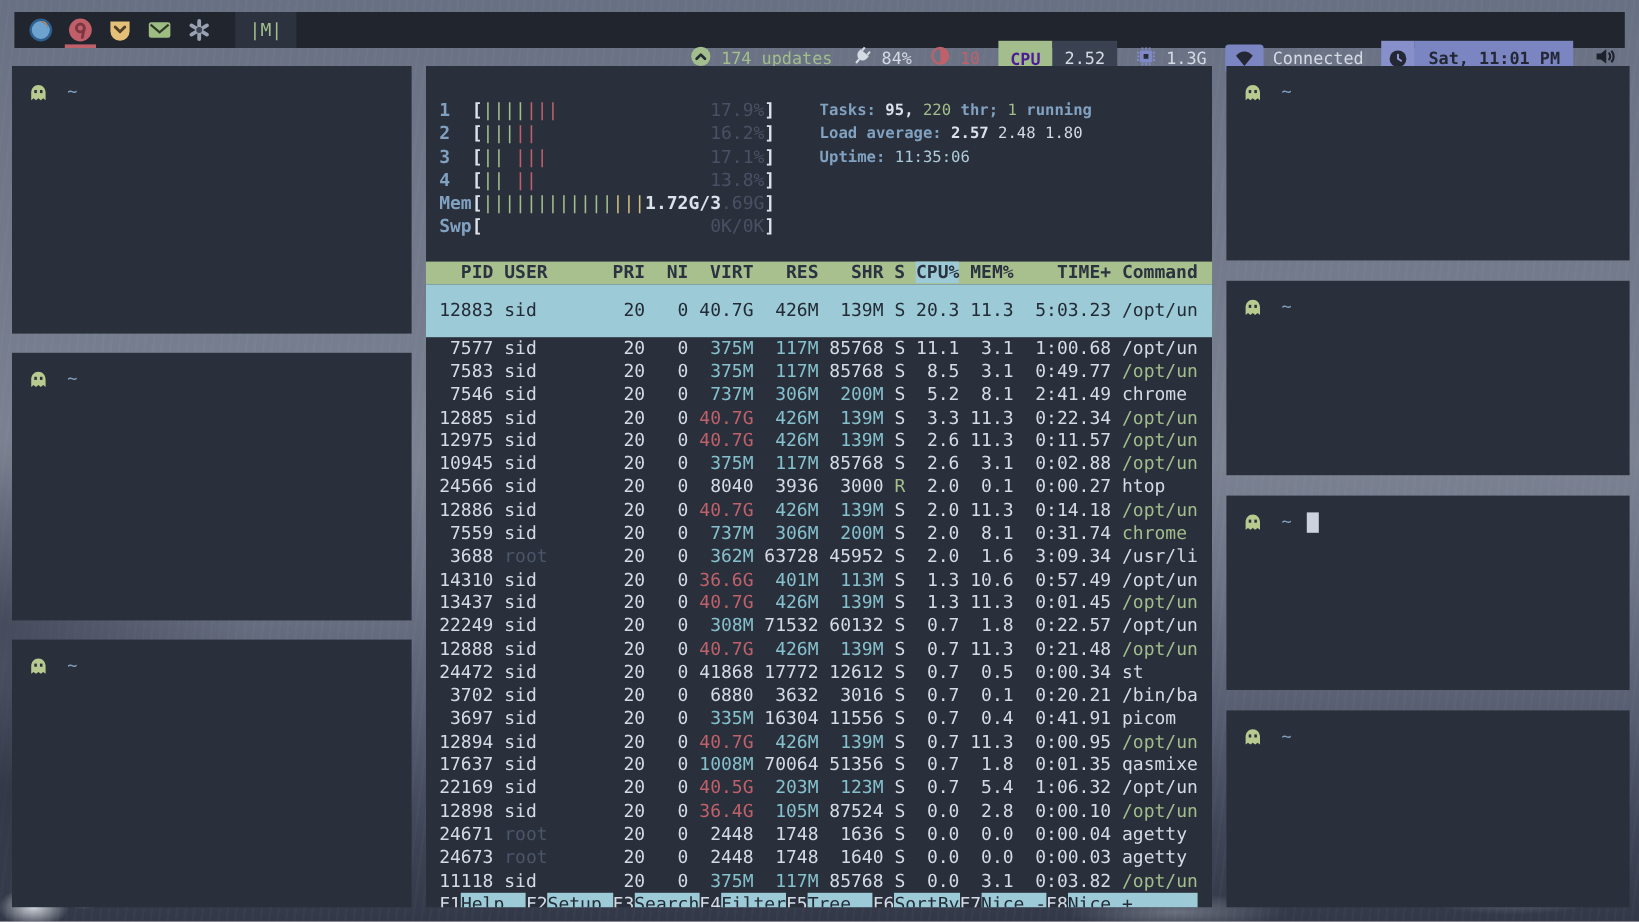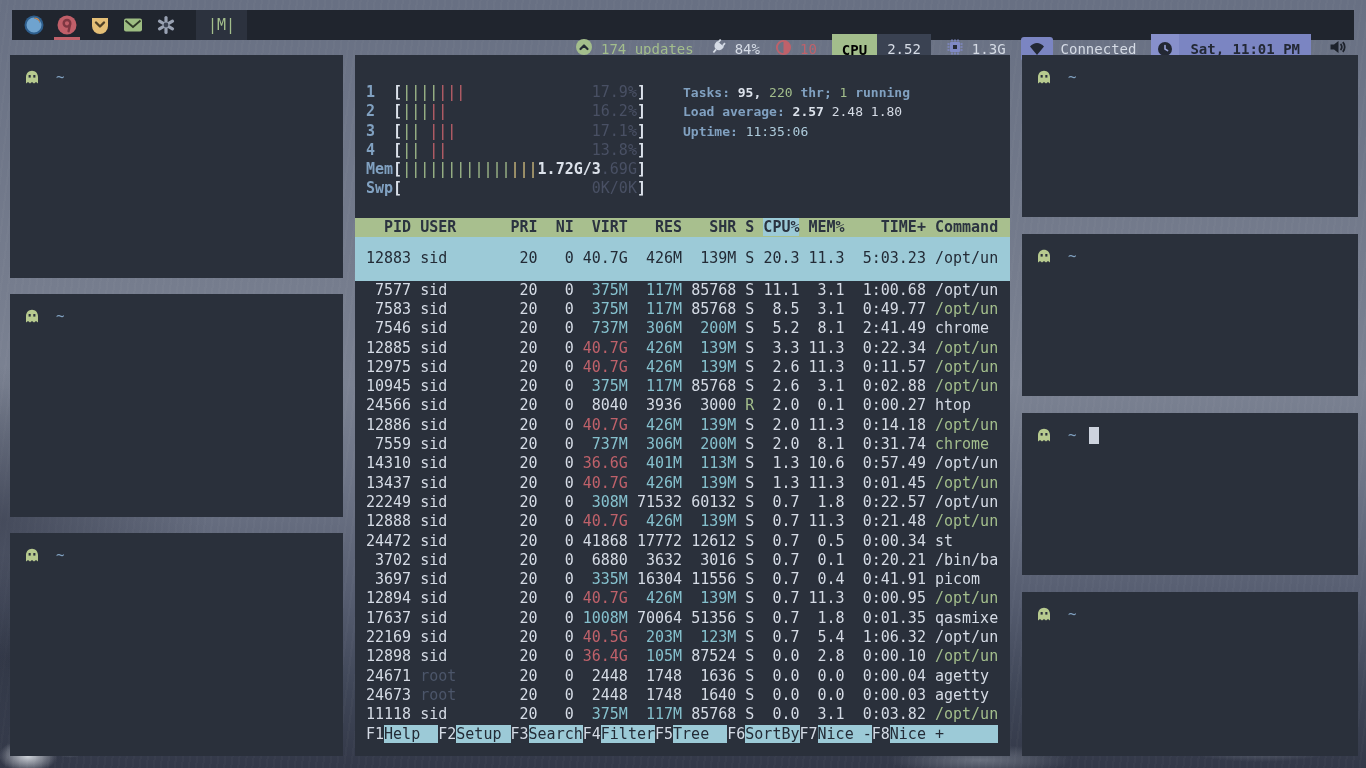--- a/index.html
+++ b/index.html
@@ -25,21 +25,21 @@
   .bar-left{display:flex;align-items:center;height:30px;padding-left:11px;}
   .ticon{position:relative;width:22px;height:30px;display:flex;align-items:center;justify-content:center;margin-right:11px;}
   .ticon.active::after{content:"";position:absolute;left:-2px;right:-2px;bottom:0;height:3px;background:#bf616a;}
   .ws-badge{height:30px;display:flex;align-items:center;padding:0 12px;margin-left:8px;background:#2c323e;color:#a3be8c;font-size:15px;}
   .bar-right{display:flex;align-items:center;height:26px;margin-left:auto;gap:15px;margin-top:47px;}
   .seg{display:flex;align-items:center;gap:8px;height:30px;}
   .seg .txt{letter-spacing:0;}
   .green-txt{color:#a3be8c;}
   .red-txt{color:#bf616a;}
   .pill{display:flex;height:30px;align-items:stretch;}
-  .pill-g{background:#a3be8c;color:#000000;font-weight:bold;display:flex;align-items:center;padding:16px 10px;}
+  .pill-g{background:#a3be8c;color:#4c1d95;font-weight:bold;display:flex;align-items:center;padding:16px 10px;}
   .pill-d{background:#3a4252;color:#d5dbe5;display:flex;align-items:center;padding:0 10px;}
   .wifi-badge{width:32px;height:24px;border-radius:3px;background:#7b85c2;display:flex;align-items:center;justify-content:center;}
   .dt{display:flex;height:30px;align-items:stretch;border-radius:15px;}
   .clock-badge{width:28px;background:#8790cb;display:flex;align-items:center;justify-content:center;}
   .date-txt{background:#7b85c2;color:#232834;font-weight:bold;display:flex;align-items:center;padding:0 11px;}
   .spk{display:flex;align-items:center;margin-left:2px;padding-right:6px;}
   
   .win{position:absolute;background:#2a303b;overflow:hidden;}
   .wl1{left:10px;top:55px;width:333px;height:223px;}
   .wl2{left:10px;top:294px;width:333px;height:223px;}
@@ -225,20 +225,21 @@
       <div class="ln sel"><span class="cw">12883</span> <span class="cw">sid      </span> <span class="cw"> 20</span> <span class="cw">  0</span> <span class="cr">40.7G</span> <span class="ct"> 426M</span> <span class="ct"> 139M</span> <span class="cw">S</span> <span class="cw">20.3</span> <span class="cw">11.3</span> <span class="cw"> 5:03.23</span> <span class="cw">/opt/un</span></div>
       <div class="ln "><span class="cw"> 7577</span> <span class="cw">sid      </span> <span class="cw"> 20</span> <span class="cw">  0</span> <span class="ct"> 375M</span> <span class="ct"> 117M</span> <span class="cw">85768</span> <span class="cw">S</span> <span class="cw">11.1</span> <span class="cw"> 3.1</span> <span class="cw"> 1:00.68</span> <span class="cw">/opt/un</span></div>
       <div class="ln "><span class="cw"> 7583</span> <span class="cw">sid      </span> <span class="cw"> 20</span> <span class="cw">  0</span> <span class="ct"> 375M</span> <span class="ct"> 117M</span> <span class="cw">85768</span> <span class="cw">S</span> <span class="cw"> 8.5</span> <span class="cw"> 3.1</span> <span class="cw"> 0:49.77</span> <span class="cg">/opt/un</span></div>
       <div class="ln "><span class="cw"> 7546</span> <span class="cw">sid      </span> <span class="cw"> 20</span> <span class="cw">  0</span> <span class="ct"> 737M</span> <span class="ct"> 306M</span> <span class="ct"> 200M</span> <span class="cw">S</span> <span class="cw"> 5.2</span> <span class="cw"> 8.1</span> <span class="cw"> 2:41.49</span> <span class="cw">chrome </span></div>
       <div class="ln "><span class="cw">12885</span> <span class="cw">sid      </span> <span class="cw"> 20</span> <span class="cw">  0</span> <span class="cr">40.7G</span> <span class="ct"> 426M</span> <span class="ct"> 139M</span> <span class="cw">S</span> <span class="cw"> 3.3</span> <span class="cw">11.3</span> <span class="cw"> 0:22.34</span> <span class="cg">/opt/un</span></div>
       <div class="ln "><span class="cw">12975</span> <span class="cw">sid      </span> <span class="cw"> 20</span> <span class="cw">  0</span> <span class="cr">40.7G</span> <span class="ct"> 426M</span> <span class="ct"> 139M</span> <span class="cw">S</span> <span class="cw"> 2.6</span> <span class="cw">11.3</span> <span class="cw"> 0:11.57</span> <span class="cg">/opt/un</span></div>
       <div class="ln "><span class="cw">10945</span> <span class="cw">sid      </span> <span class="cw"> 20</span> <span class="cw">  0</span> <span class="ct"> 375M</span> <span class="ct"> 117M</span> <span class="cw">85768</span> <span class="cw">S</span> <span class="cw"> 2.6</span> <span class="cw"> 3.1</span> <span class="cw"> 0:02.88</span> <span class="cg">/opt/un</span></div>
       <div class="ln "><span class="cw">24566</span> <span class="cw">sid      </span> <span class="cw"> 20</span> <span class="cw">  0</span> <span class="cw"> 8040</span> <span class="cw"> 3936</span> <span class="cw"> 3000</span> <span class="cg">R</span> <span class="cw"> 2.0</span> <span class="cw"> 0.1</span> <span class="cw"> 0:00.27</span> <span class="cw">htop   </span></div>
       <div class="ln "><span class="cw">12886</span> <span class="cw">sid      </span> <span class="cw"> 20</span> <span class="cw">  0</span> <span class="cr">40.7G</span> <span class="ct"> 426M</span> <span class="ct"> 139M</span> <span class="cw">S</span> <span class="cw"> 2.0</span> <span class="cw">11.3</span> <span class="cw"> 0:14.18</span> <span class="cg">/opt/un</span></div>
       <div class="ln "><span class="cw"> 7559</span> <span class="cw">sid      </span> <span class="cw"> 20</span> <span class="cw">  0</span> <span class="ct"> 737M</span> <span class="ct"> 306M</span> <span class="ct"> 200M</span> <span class="cw">S</span> <span class="cw"> 2.0</span> <span class="cw"> 8.1</span> <span class="cw"> 0:31.74</span> <span class="cg">chrome </span></div>
+      <div class="ln "><span class="cw"> 3688</span> <span class="cd2">root     </span> <span class="cw"> 20</span> <span class="cw">  0</span> <span class="ct"> 362M</span> <span class="cw">63728</span> <span class="cw">45952</span> <span class="cw">S</span> <span class="cw"> 2.0</span> <span class="cw"> 1.6</span> <span class="cw"> 3:09.34</span> <span class="cw">/usr/li</span></div>
       <div class="ln "><span class="cw">14310</span> <span class="cw">sid      </span> <span class="cw"> 20</span> <span class="cw">  0</span> <span class="cr">36.6G</span> <span class="ct"> 401M</span> <span class="ct"> 113M</span> <span class="cw">S</span> <span class="cw"> 1.3</span> <span class="cw">10.6</span> <span class="cw"> 0:57.49</span> <span class="cw">/opt/un</span></div>
       <div class="ln "><span class="cw">13437</span> <span class="cw">sid      </span> <span class="cw"> 20</span> <span class="cw">  0</span> <span class="cr">40.7G</span> <span class="ct"> 426M</span> <span class="ct"> 139M</span> <span class="cw">S</span> <span class="cw"> 1.3</span> <span class="cw">11.3</span> <span class="cw"> 0:01.45</span> <span class="cg">/opt/un</span></div>
       <div class="ln "><span class="cw">22249</span> <span class="cw">sid      </span> <span class="cw"> 20</span> <span class="cw">  0</span> <span class="ct"> 308M</span> <span class="cw">71532</span> <span class="cw">60132</span> <span class="cw">S</span> <span class="cw"> 0.7</span> <span class="cw"> 1.8</span> <span class="cw"> 0:22.57</span> <span class="cw">/opt/un</span></div>
       <div class="ln "><span class="cw">12888</span> <span class="cw">sid      </span> <span class="cw"> 20</span> <span class="cw">  0</span> <span class="cr">40.7G</span> <span class="ct"> 426M</span> <span class="ct"> 139M</span> <span class="cw">S</span> <span class="cw"> 0.7</span> <span class="cw">11.3</span> <span class="cw"> 0:21.48</span> <span class="cg">/opt/un</span></div>
       <div class="ln "><span class="cw">24472</span> <span class="cw">sid      </span> <span class="cw"> 20</span> <span class="cw">  0</span> <span class="cw">41868</span> <span class="cw">17772</span> <span class="cw">12612</span> <span class="cw">S</span> <span class="cw"> 0.7</span> <span class="cw"> 0.5</span> <span class="cw"> 0:00.34</span> <span class="cw">st     </span></div>
       <div class="ln "><span class="cw"> 3702</span> <span class="cw">sid      </span> <span class="cw"> 20</span> <span class="cw">  0</span> <span class="cw"> 6880</span> <span class="cw"> 3632</span> <span class="cw"> 3016</span> <span class="cw">S</span> <span class="cw"> 0.7</span> <span class="cw"> 0.1</span> <span class="cw"> 0:20.21</span> <span class="cw">/bin/ba</span></div>
       <div class="ln "><span class="cw"> 3697</span> <span class="cw">sid      </span> <span class="cw"> 20</span> <span class="cw">  0</span> <span class="ct"> 335M</span> <span class="cw">16304</span> <span class="cw">11556</span> <span class="cw">S</span> <span class="cw"> 0.7</span> <span class="cw"> 0.4</span> <span class="cw"> 0:41.91</span> <span class="cw">picom  </span></div>
       <div class="ln "><span class="cw">12894</span> <span class="cw">sid      </span> <span class="cw"> 20</span> <span class="cw">  0</span> <span class="cr">40.7G</span> <span class="ct"> 426M</span> <span class="ct"> 139M</span> <span class="cw">S</span> <span class="cw"> 0.7</span> <span class="cw">11.3</span> <span class="cw"> 0:00.95</span> <span class="cg">/opt/un</span></div>
       <div class="ln "><span class="cw">17637</span> <span class="cw">sid      </span> <span class="cw"> 20</span> <span class="cw">  0</span> <span class="ct">1008M</span> <span class="cw">70064</span> <span class="cw">51356</span> <span class="cw">S</span> <span class="cw"> 0.7</span> <span class="cw"> 1.8</span> <span class="cw"> 0:01.35</span> <span class="cw">qasmixe</span></div>
       <div class="ln "><span class="cw">22169</span> <span class="cw">sid      </span> <span class="cw"> 20</span> <span class="cw">  0</span> <span class="cr">40.5G</span> <span class="ct"> 203M</span> <span class="ct"> 123M</span> <span class="cw">S</span> <span class="cw"> 0.7</span> <span class="cw"> 5.4</span> <span class="cw"> 1:06.32</span> <span class="cw">/opt/un</span></div>

